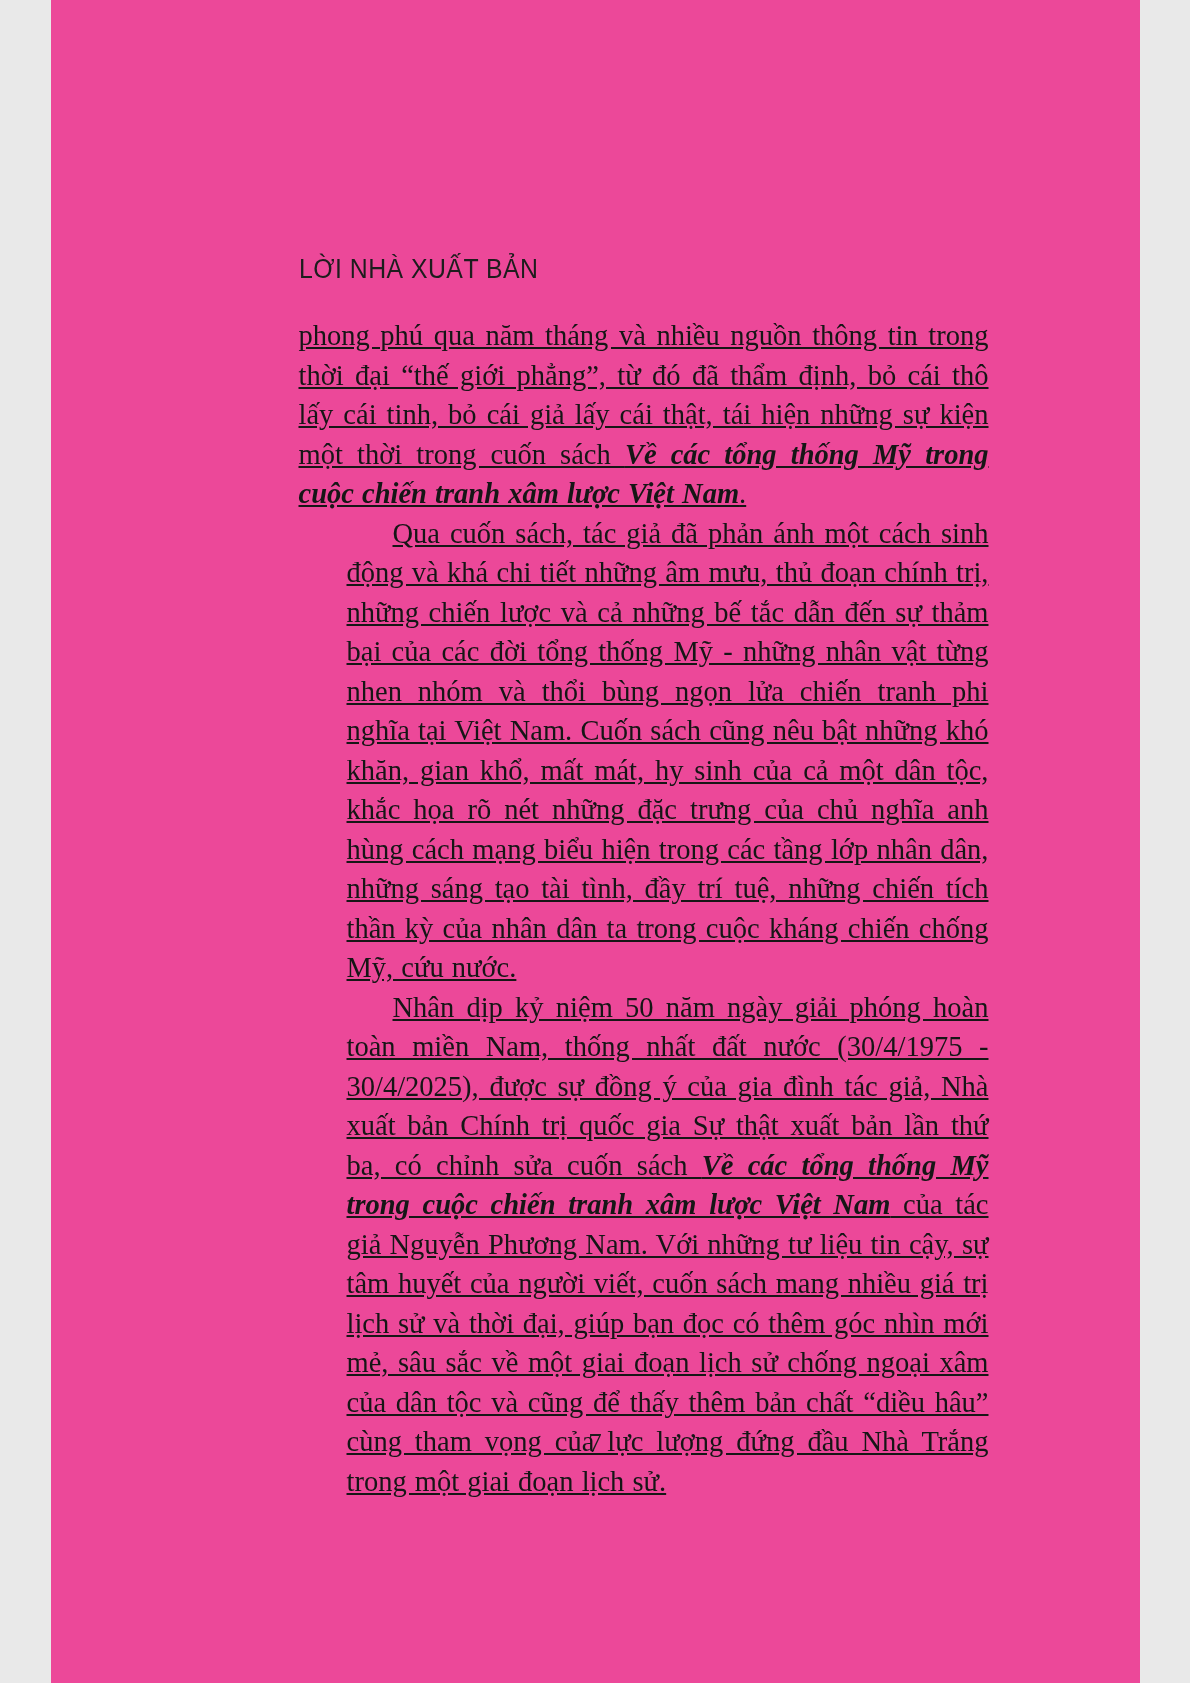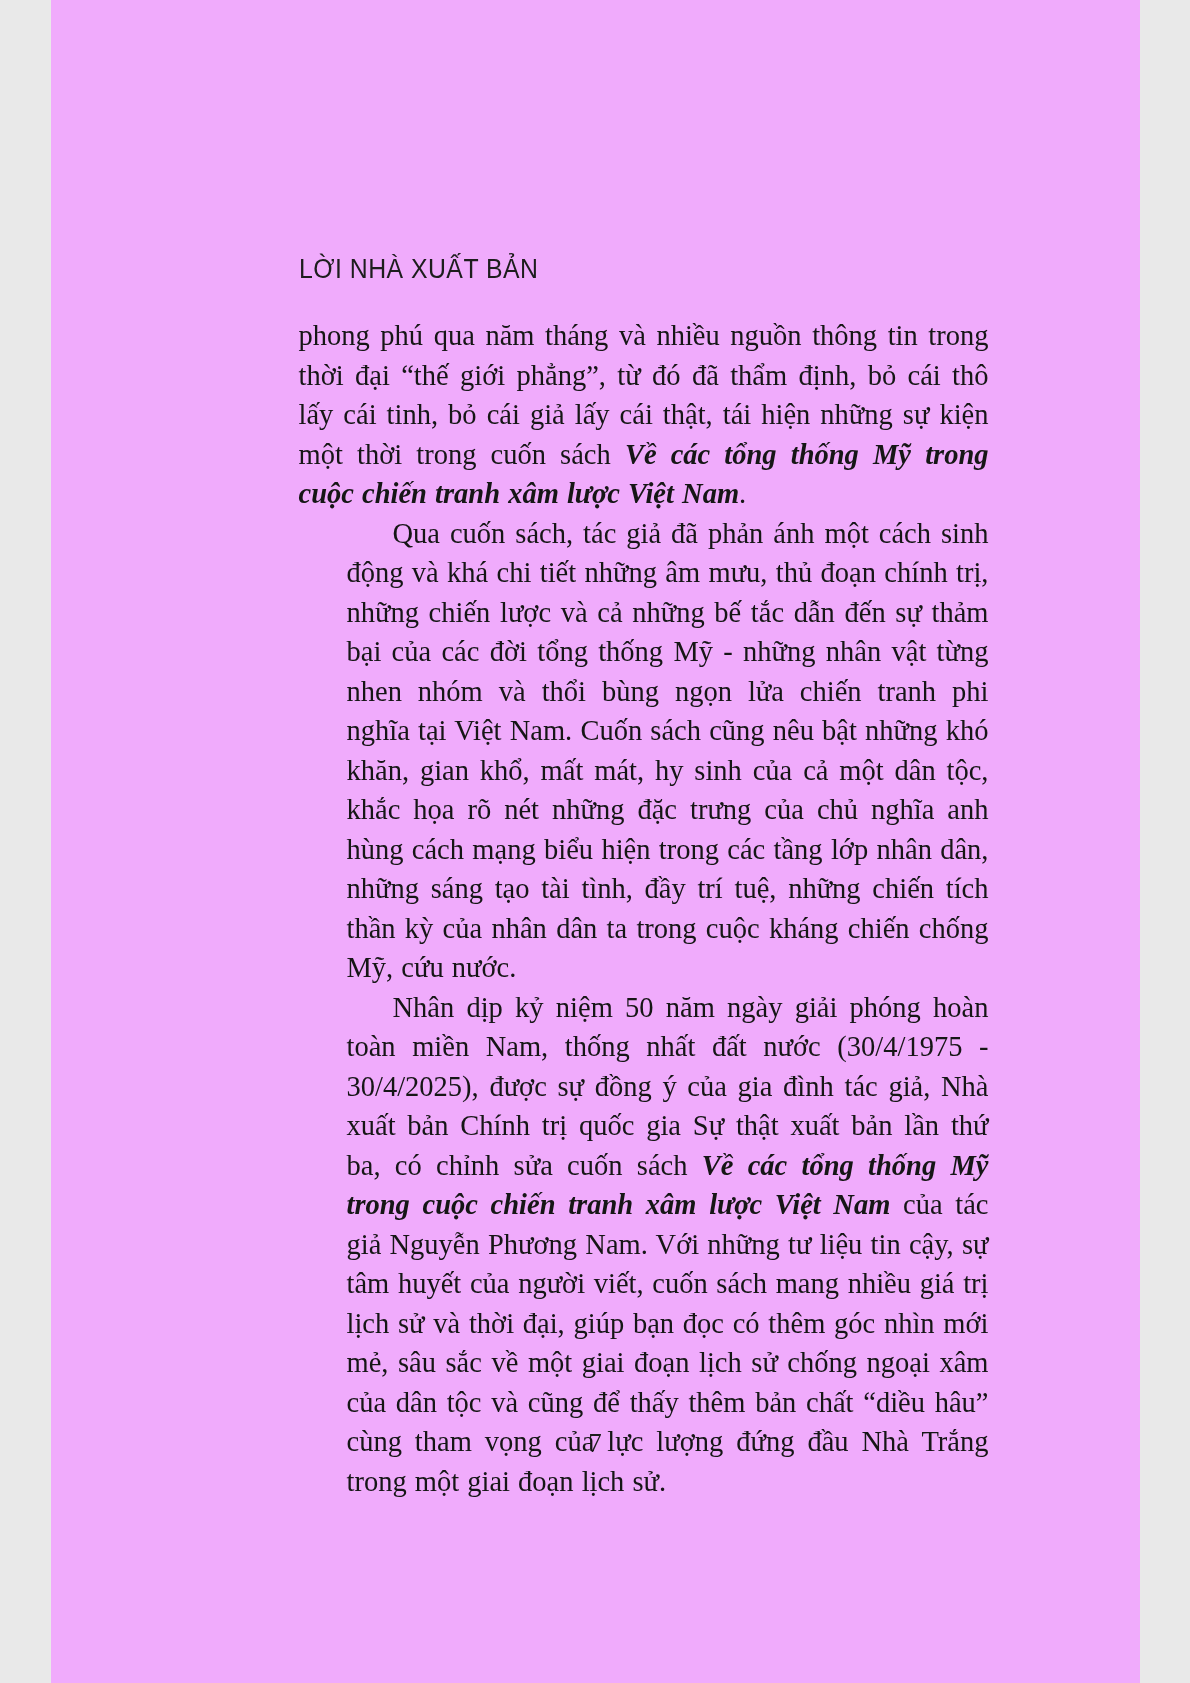--- a/index.html
+++ b/index.html
@@ -5,21 +5,21 @@
   html, body {
     margin: 0;
     padding: 0;
     background: #e9e9e9;
   }
   .page {
     position: relative;
     width: 1046px;
     height: 1683px;
     margin: 0 auto;
-    background: #f0abfc;
+    background: #ec4899;
     font-family: "Liberation Serif", serif;
     color: #161616;
     overflow: hidden;
     padding-left: 43px;
   }
   .running-header {
     position: absolute;
     left: 248px;
     top: 254px;
     font-family: "Liberation Sans", sans-serif;
@@ -29,20 +29,21 @@
     color: #1d1d1d;
     transform: scaleX(0.92);
     transform-origin: left center;
     white-space: nowrap;
   }
   .content {
     position: absolute;
     left: 248px;
     top: 316px;
     width: 690px;
+    text-decoration: underline;
   }
   .para {
     margin: 0;
     font-size: 28.5px;
     line-height: 39.5px;
     text-align: justify;
     text-justify: inter-word;
     word-spacing: 1px;
   }
   .para.indent {

